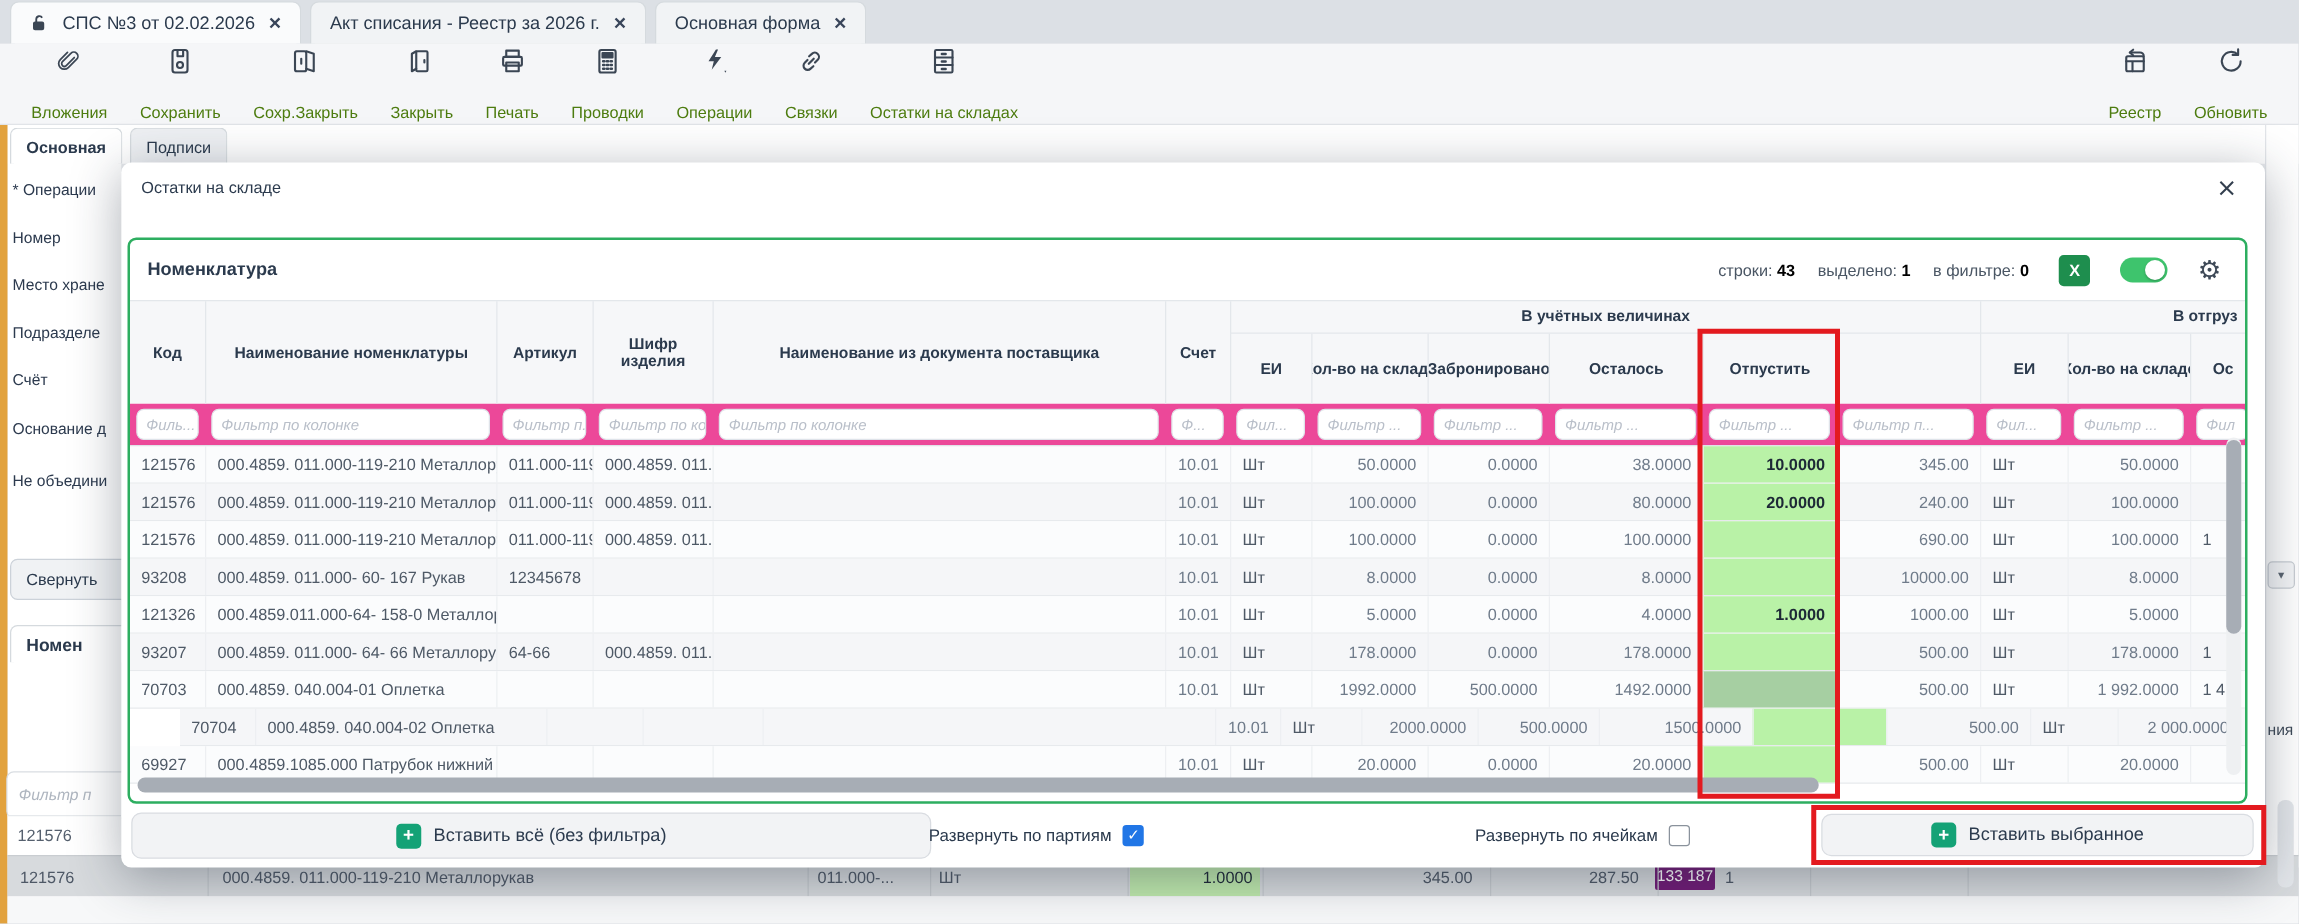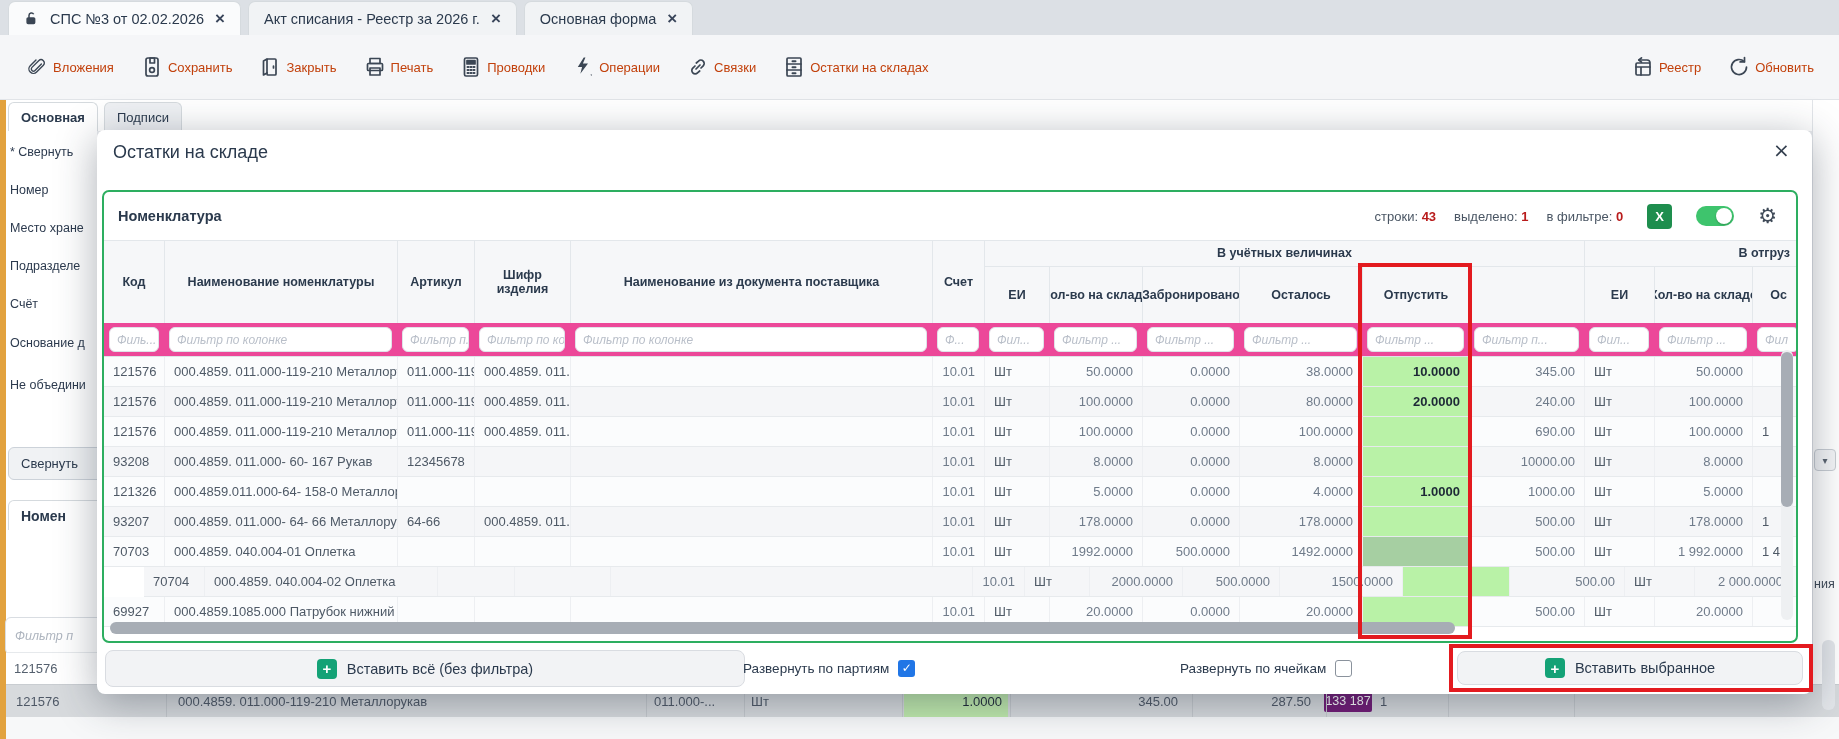--- a/index.html
+++ b/index.html
@@ -11,22 +11,22 @@
           display:flex;align-items:flex-end;padding-left:8px;gap:7px;}
   .wtab{height:34px;display:flex;align-items:center;gap:11px;padding:0 15px;
         background:#f1f3f5;border:1px solid #d5dade;border-bottom:none;
         border-radius:7px 7px 0 0;font-size:14.5px;white-space:nowrap;cursor:default;justify-content:center;}
   .wtab.active{background:#fafbfc;}
   .wtab .tclose{font-size:17px;font-weight:bold;color:#39455a;line-height:1;}
   .wtab svg{display:block;}
   
   .toolbar{position:absolute;left:0;top:35px;width:100%;height:65px;background:#f5f6f8;
            border-bottom:1px solid #e1e4e8;display:flex;align-items:center;padding:0 12px;}
-  .tbitem{display:flex;flex-direction:row;align-items:center;justify-content:flex-end;gap:4px;
-          padding:0 13px;height:60px;color:#c2410c;font-size:13px;white-space:nowrap;cursor:default;}
+  .tbitem{display:flex;flex-direction:column;align-items:center;justify-content:space-between;gap:4px;
+          padding:0 13px;height:60px;color:#4d7c0f;font-size:13px;white-space:nowrap;cursor:default;}
   .tbitem svg{display:block;}
   .tbspacer{flex:1;}
   
   .orange-strip{position:absolute;left:0;top:100px;width:6px;height:639px;background:#e2a23e;}
   .bg-white-top{position:absolute;left:6px;top:100px;width:1833px;height:31px;background:#ffffff;}
   .bg-white-left{position:absolute;left:6px;top:100px;width:91px;height:594px;background:#ffffff;}
   .bg-white-right{position:absolute;left:1812px;top:100px;width:27px;height:594px;background:#ffffff;border-left:1px solid #e2e5e9;}
   .ftab{position:absolute;height:29px;display:flex;align-items:center;padding:0 12px;
         border:1px solid #d5dade;border-bottom:none;border-radius:6px 6px 0 0;font-size:13px;z-index:2;white-space:nowrap;}
   .ftab.active{background:#fff;font-weight:bold;top:102px;left:8px;}
@@ -53,31 +53,31 @@
         justify-content:center;font-size:12.5px;}
   .bg-bottom{position:absolute;left:6px;top:717px;width:1833px;height:22px;background:#f7f8f9;z-index:1;}
   .rp-dd{position:absolute;left:1814px;top:449px;width:22px;height:22px;background:#f4f5f7;
         border:1px solid #c8cdd3;border-radius:4px;display:flex;align-items:center;justify-content:center;
         font-size:10px;color:#5a6470;z-index:1;font-family:"DejaVu Sans",sans-serif;}
   .rp-text{position:absolute;left:1814px;top:577px;font-size:12.5px;color:#3f4a58;z-index:1;white-space:nowrap;}
   .rp-scroll{position:absolute;left:1822px;top:640px;width:13px;height:70px;background:#e3e6ea;border-radius:6px;z-index:1;}
   
   .modal{position:absolute;left:97px;top:130px;width:1715px;height:564px;background:#fff;
         border-radius:8px;box-shadow:0 8px 40px rgba(35,45,60,.38);z-index:5;}
-  .modal-title{position:absolute;left:16px;top:12px;font-size:18px;font-weight:500;color:#2b3a4d;}
+  .modal-title{position:absolute;left:16px;top:12px;font-size:13px;font-weight:500;color:#2b3a4d;}
   .modal-close{position:absolute;left:1676px;top:8px;font-size:20px;color:#333f4e;cursor:default;
         font-family:"DejaVu Sans",sans-serif;}
   .panel{position:absolute;left:5px;top:60px;width:1696px;height:453px;border:2px solid #2dae60;
         border-radius:7px;background:#fff;overflow:hidden;}
   .panel-head{position:absolute;left:0;top:0;width:100%;height:48px;display:flex;align-items:center;
         padding:0 19px 0 14px;gap:24px;}
   .panel-title{font-size:14.5px;font-weight:600;color:#2b3a4d;}
   .ph-spacer{flex:1;}
   .stats{display:flex;gap:18px;font-size:13px;color:#4a5664;white-space:nowrap;}
-  .stats b{color:#b91c1c;}
+  .stats b{color:#000000;}
   .xlsicon{width:25px;height:25px;background:#1e8e4e;border-radius:4px;color:#fff;font-weight:bold;
         font-size:13px;display:flex;align-items:center;justify-content:center;}
   .toggle{width:38px;height:20px;background:#3ec46d;border-radius:10px;position:relative;}
   .toggle .knob{position:absolute;right:2px;top:2px;width:16px;height:16px;background:#fff;border-radius:50%;
         box-shadow:0 1px 2px rgba(0,0,0,.25);}
   .gear{font-size:21px;color:#3f4a58;line-height:1;font-family:"DejaVu Sans",sans-serif;}
   
   .tbl{position:absolute;left:0;top:48px;width:1700px;}
   .hgrid{display:grid;background:#f6f7f9;border-top:1px solid #e3e7eb;}
   .hcell{display:flex;align-items:center;justify-content:center;text-align:center;
@@ -159,20 +159,30 @@
             <rect x="6" y="3" width="12" height="18" rx="2"></rect>
             <rect x="10" y="3" width="4.5" height="5"></rect>
             <circle cx="12" cy="15" r="2.4"></circle>
           </svg>
         </span>
         <span>Сохранить</span>
       </div>
       <div class="tbitem">
         <span>
           <svg width="24" height="24" viewBox="0 0 24 24" fill="none" stroke="#3b4654" stroke-width="1.7" stroke-linecap="round" stroke-linejoin="round">
+            <rect x="4" y="4" width="9" height="16" rx="1.5"></rect>
+            <path d="M13 4l6 2v14l-6-2"></path>
+            <path d="M9 10v4"></path>
+          </svg>
+        </span>
+        <span>Сохр.Закрыть</span>
+      </div>
+      <div class="tbitem">
+        <span>
+          <svg width="24" height="24" viewBox="0 0 24 24" fill="none" stroke="#3b4654" stroke-width="1.7" stroke-linecap="round" stroke-linejoin="round">
             <rect x="8" y="4" width="9" height="16" rx="1"></rect>
             <path d="M8 4L4.5 6v14L8 18"></path>
             <path d="M14.5 11v2"></path>
           </svg>
         </span>
         <span>Закрыть</span>
       </div>
       <div class="tbitem">
         <span>
           <svg width="24" height="24" viewBox="0 0 24 24" fill="none" stroke="#3b4654" stroke-width="1.7" stroke-linecap="round" stroke-linejoin="round">
@@ -246,21 +256,21 @@
     </div>
 
   <div class="bg-white-top"></div>
   <div class="bg-white-left"></div>
   <div class="bg-white-right"></div>
   <div class="orange-strip"></div>
 
   <div class="ftab active">Основная</div>
   <div class="ftab inactive">Подписи</div>
   <div id="bglabels">
-      <div class="bglabel" style="top: 145px;">* Свернуть</div>
+      <div class="bglabel" style="top: 145px;">* Операции</div>
       <div class="bglabel" style="top: 183px;">Номер</div>
       <div class="bglabel" style="top: 221px;">Место хране</div>
       <div class="bglabel" style="top: 259px;">Подразделе</div>
       <div class="bglabel" style="top: 297px;">Счёт</div>
       <div class="bglabel" style="top: 336px;">Основание д</div>
       <div class="bglabel" style="top: 378px;">Не объедини</div>
     </div>
 
   <div class="collapse-btn">Свернуть</div>
   <div class="lower-tab">Номен</div>

